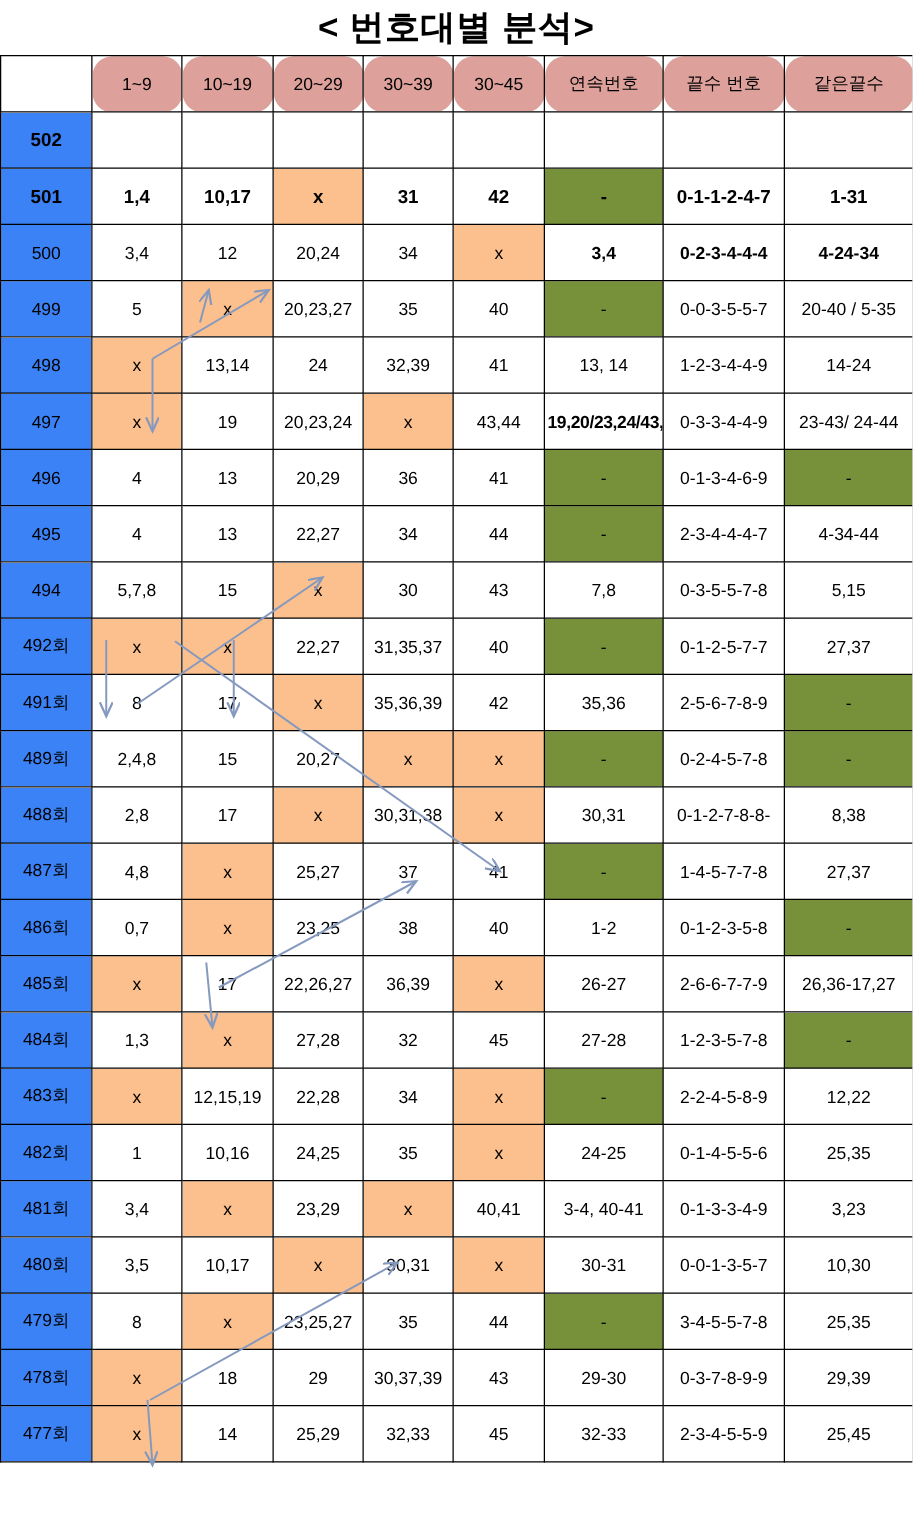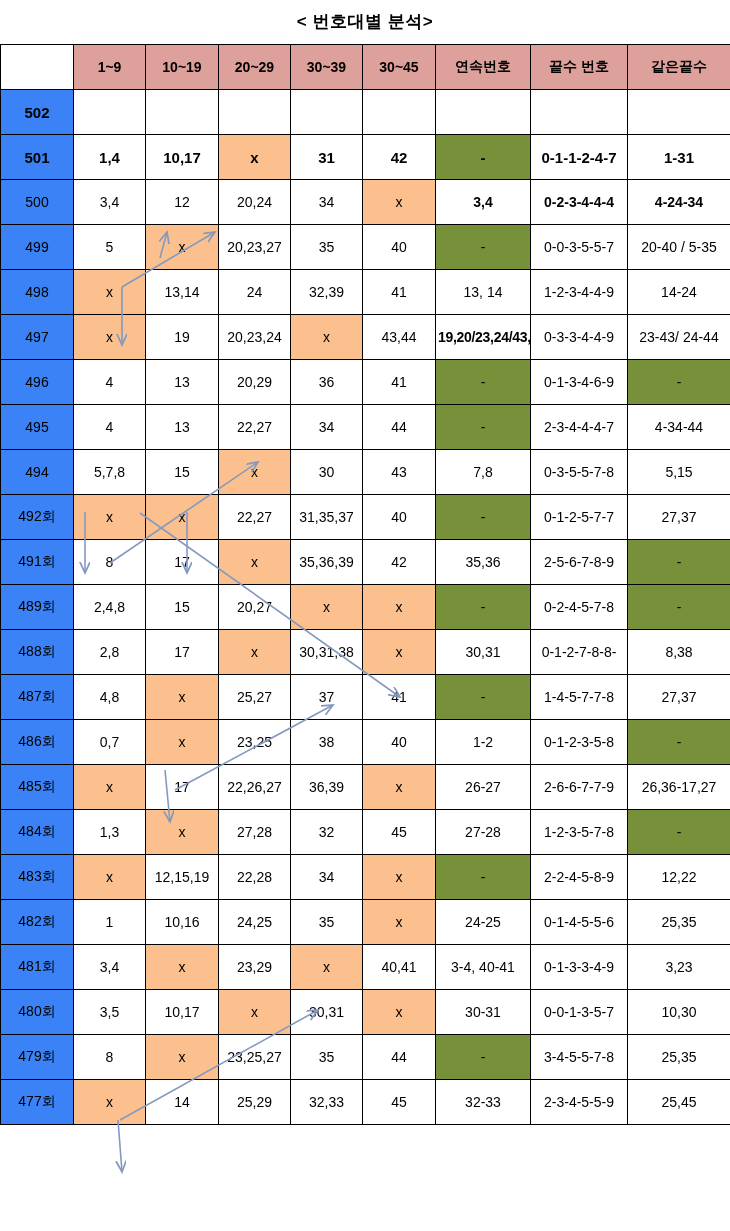--- a/index.html
+++ b/index.html
@@ -12,21 +12,21 @@
     position: relative;
     width: 730px;
     height: 1231px;
     overflow: hidden;
     background: #ffffff;
   }
   #title {
     height: 44px;
     line-height: 44px;
     text-align: center;
-    font-size: 17px;
+    font-size: 28px;
     font-weight: bold;
     color: #000000;
     letter-spacing: 0.5px;
   }
   table.analysis {
     border-collapse: collapse;
     width: 730px;
     table-layout: fixed;
   }
   table.analysis col.c0 { width: 73px; }
@@ -43,21 +43,21 @@
     border: 1px solid #000000;
     text-align: center;
     vertical-align: middle;
     font-size: 14px;
     color: #000000;
     height: 45px;
     padding: 0 2px;
     overflow: hidden;
     white-space: nowrap;
   }
-  thead th { height: 44px; font-weight: bold; font-size: 15px; }
+  thead th { height: 44px; font-weight: normal; font-size: 15px; border-radius: 16px; }
   th.corner { background: #ffffff; border-left: 1px solid #000; }
   th.hdr { background: #dda09a; }
   td.rowhdr { background: #3b82f6; font-size: 15px; }
   td.orange { background: #fbc08d; }
   td.green { background: #76913a; }
   td.white { background: #ffffff; }
   tr.bold td { font-weight: bold; font-size: 15px; }
   td.small { font-size: 11px; font-weight: bold; letter-spacing: -0.3px; }
   td.dblbottom { border-bottom: 4px double #000000; }
   thead tr th { border-bottom: 3px solid #000000; }
@@ -337,20 +337,31 @@
           <td class="white">8</td>
           <td class="orange">x</td>
           <td class="white">23,25,27</td>
           <td class="white">35</td>
           <td class="white">44</td>
           <td class="green">-</td>
           <td class="white">3-4-5-5-7-8</td>
           <td class="white">25,35</td>
         </tr>
         <tr>
+          <td class="rowhdr">478회</td>
+          <td class="orange">x</td>
+          <td class="white">18</td>
+          <td class="white">29</td>
+          <td class="white">30,37,39</td>
+          <td class="white">43</td>
+          <td class="white">29-30</td>
+          <td class="white">0-3-7-8-9-9</td>
+          <td class="white">29,39</td>
+        </tr>
+        <tr>
           <td class="rowhdr">477회</td>
           <td class="orange">x</td>
           <td class="white">14</td>
           <td class="white">25,29</td>
           <td class="white">32,33</td>
           <td class="white">45</td>
           <td class="white">32-33</td>
           <td class="white">2-3-4-5-5-9</td>
           <td class="white">25,45</td>
         </tr>

